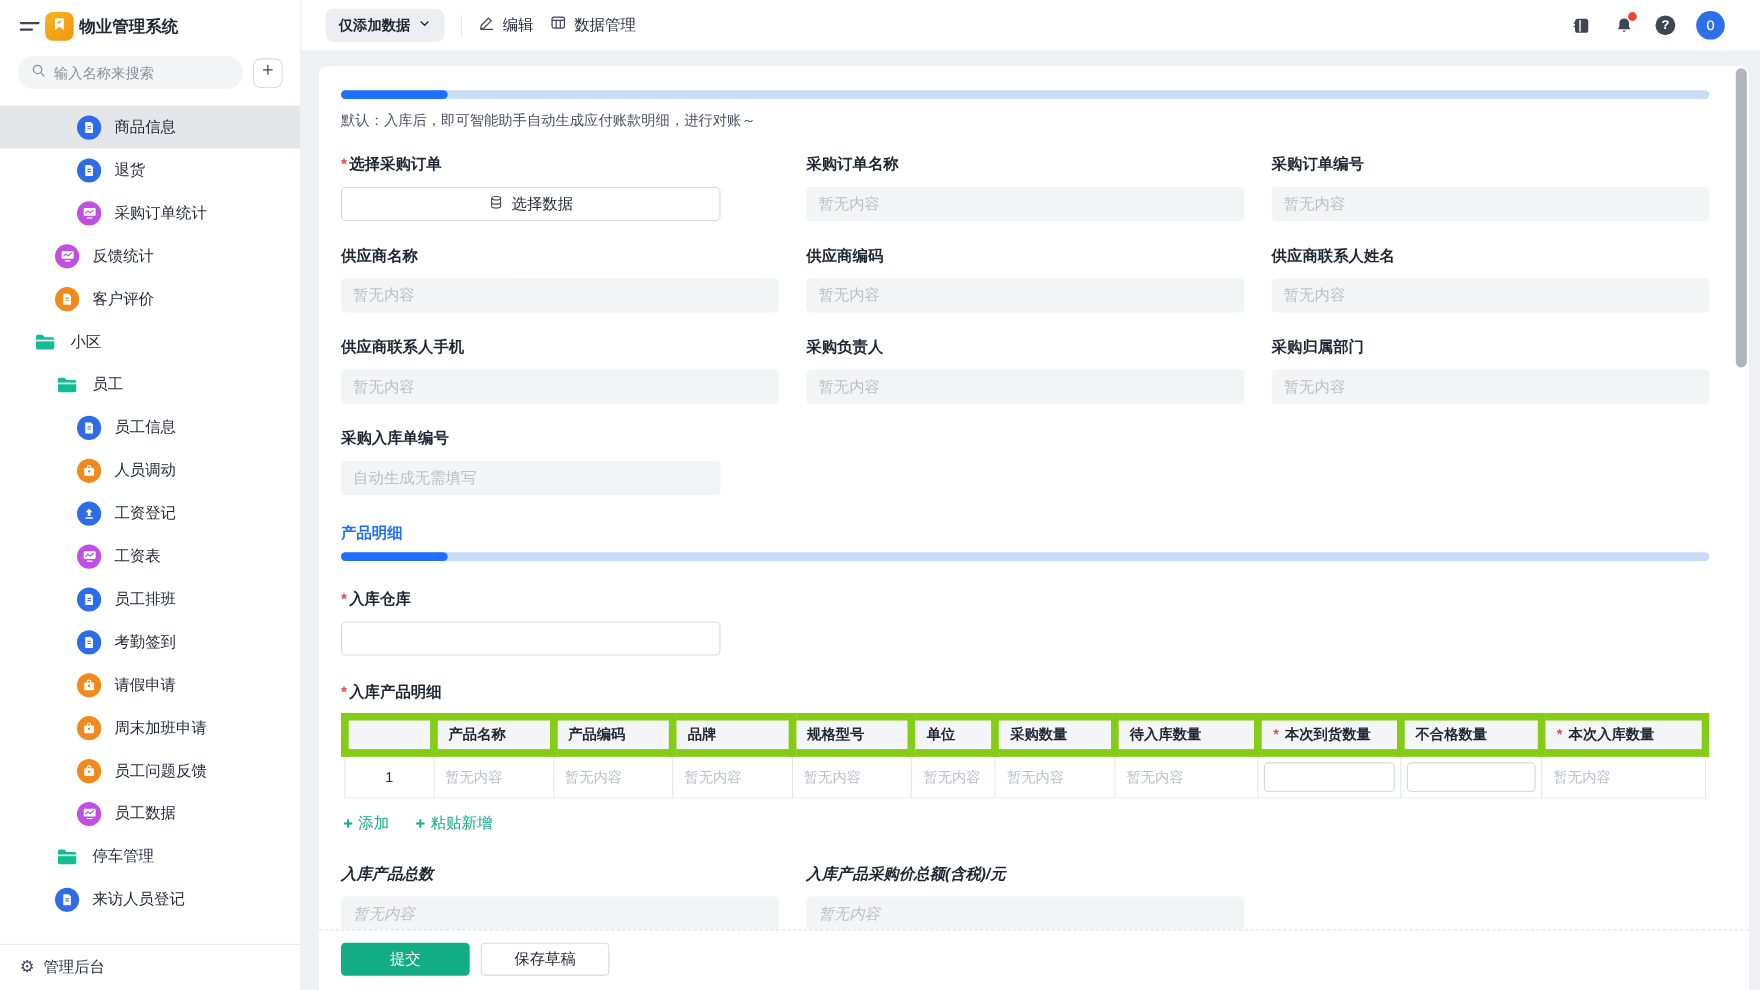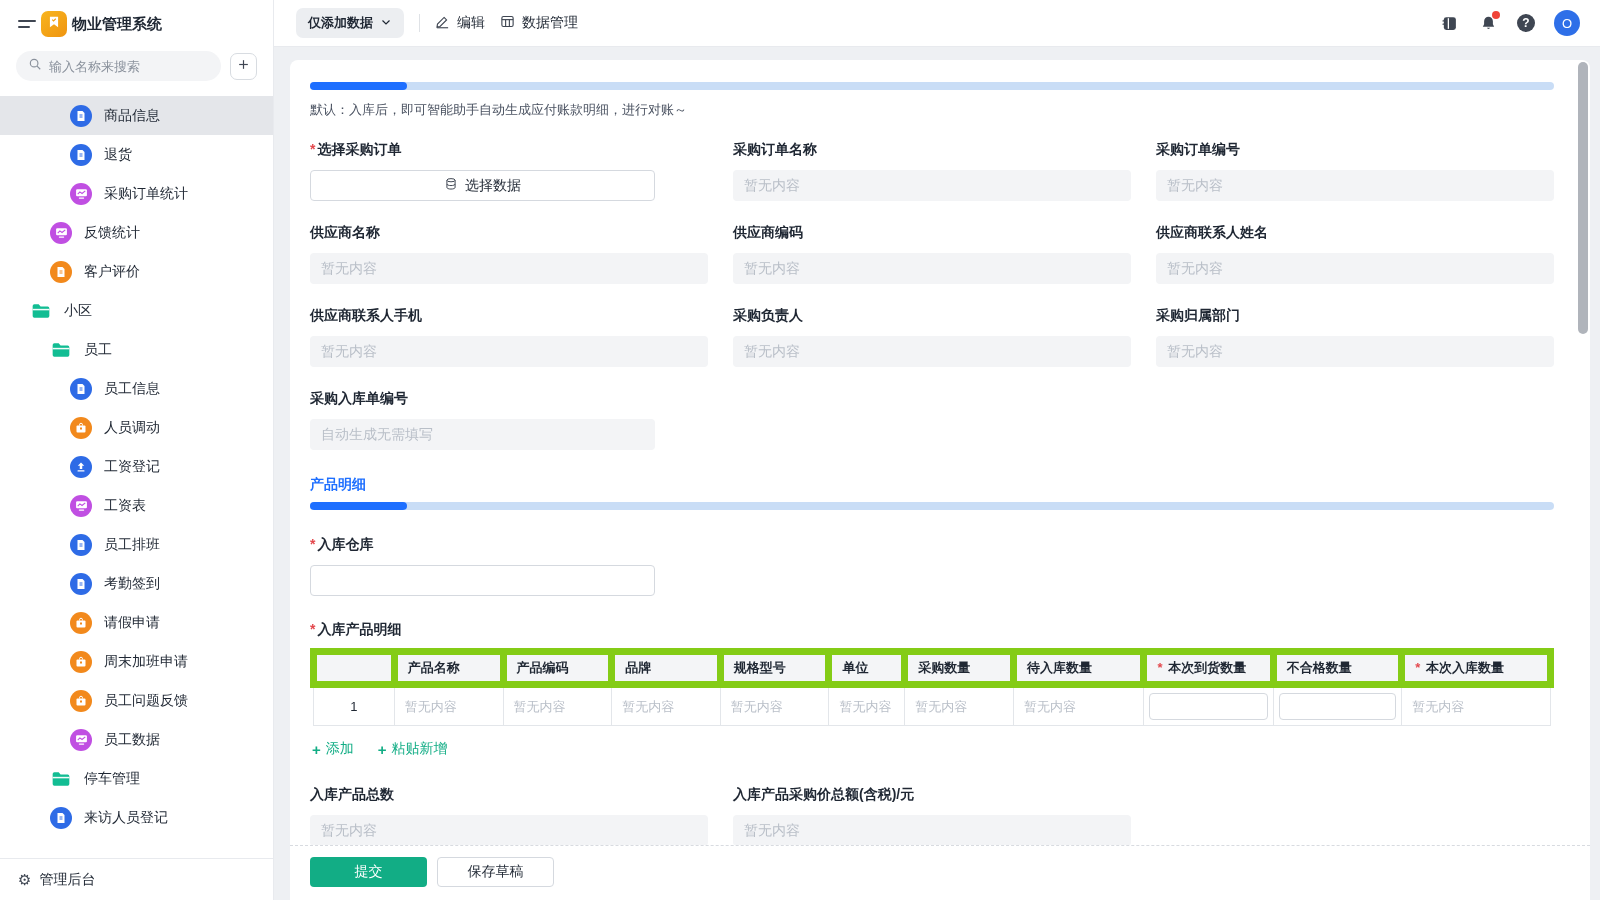--- a/index.html
+++ b/index.html
@@ -23,21 +23,21 @@
   .menu { flex:1; overflow:hidden; padding-top:3px;text-align:center; }
   .menu-item { height:39px; display:flex; align-items:center; gap:12px; font-size:14px; cursor:pointer; }
   .menu-item.active { background:#e4e6ea; }
   .circle-icon { width:22px; height:22px; min-width:22px; border-radius:50%; display:flex; align-items:center; justify-content:center; }
   .folder-wrap { width:22px; min-width:22px; display:flex; align-items:center; justify-content:center; }
   .sidebar-footer { border-top:1px solid #e8eaee; height:42px; display:flex; align-items:center; gap:8px; padding:0 18px; font-size:14px; cursor:pointer; }
   .gear-glyph { font-size:15px; color:#3f4652; line-height:1; }
 
   
   .main { flex:1; min-width:0; display:flex; flex-direction:column; }
-  .topbar { height:47px; background:#fff; border-bottom:1px solid #e8eaee; display:flex; align-items:center; justify-content:space-between; padding:0 20px 0 22px; }
+  .topbar { height:47px; background:#fff; border-bottom:1px solid #e8eaee; display:flex; align-items:center; justify-content:space-between; padding:0 32px 0 22px;font-family:Liberation Mono, monospace; }
   .topbar-left { display:flex; align-items:center; gap:15px; }
   .mode-pill { height:30px; background:#eceef1; border-radius:7px; display:flex; align-items:center; gap:7px; padding:0 12px; font-size:13px; font-weight:bold; cursor:pointer; }
   .vdivider { width:1px; height:18px; background:#dfe2e6; }
   .tool-btn { display:flex; align-items:center; gap:7px; font-size:14px; cursor:pointer; }
   .topbar-right { display:flex; align-items:center; gap:19px; }
   .tb-icon { position:relative; width:20px; height:20px; display:flex; align-items:center; justify-content:center; cursor:pointer; }
   .badge-dot { position:absolute; top:-2px; right:-2px; width:8px; height:8px; border-radius:50%; }
   .help-circle { width:18px; height:18px; border-radius:50%; background:#3f4652; color:#fff; font-size:12px; font-weight:bold; display:flex; align-items:center; justify-content:center; cursor:pointer; }
   .avatar { width:26px; height:26px; border-radius:50%; color:#fff; font-size:13px; display:flex; align-items:center; justify-content:center; cursor:pointer; }
 
@@ -63,21 +63,21 @@
   th { background:#f4f5f7; border:7px solid #84cc16; height:33px; font-weight:bold; text-align:left; padding:0 10px; white-space:nowrap; color:#1f2733; }
   td { border:1px solid #e3e6ea; height:41px; padding:0 10px; color:#b9bfc8; white-space:nowrap; background:#fff; }
   td.idx { text-align:center; color:#1f2733; }
   td.has-input { padding:0 5px; }
   .cell-input { width:100%; height:27px; border:1px solid #d5d9df; border-radius:4px; background:#fff; outline:none; font-family:inherit; }
 
   .add-row { display:flex; align-items:center; gap:24px; margin:2px 0 28px 2px; font-size:14px; }
   .add-link { display:flex; align-items:center; gap:5px; cursor:pointer; }
   .plus-glyph { font-size:15px; font-weight:bold; }
 
-  .totals-grid { display:grid; grid-template-columns:repeat(3,1fr); column-gap:25px; }
+  .totals-grid { display:grid; grid-template-columns:repeat(3,1fr); column-gap:25px;font-style:italic; }
 
   .card-footer { position:absolute; left:16px; right:10px; bottom:0; background:#fff; border-top:1px dashed #d8dbe0; padding:11px 0 13px 20px; display:flex; gap:10px; }
   .btn { height:30px; width:117px; border-radius:4px; font-size:14px; font-family:inherit; cursor:pointer; display:flex; align-items:center; justify-content:center; }
   .btn-submit { border:none; color:#fff; }
   .btn-draft { background:#fff; border:1px solid #d5d9df; color:#1f2733; }
 
   .scroll-thumb { position:absolute; right:12px; top:15px; width:10px; height:272px; border-radius:5px; background:#b0b4bb; }
 </style>
 </head>
 <body>

